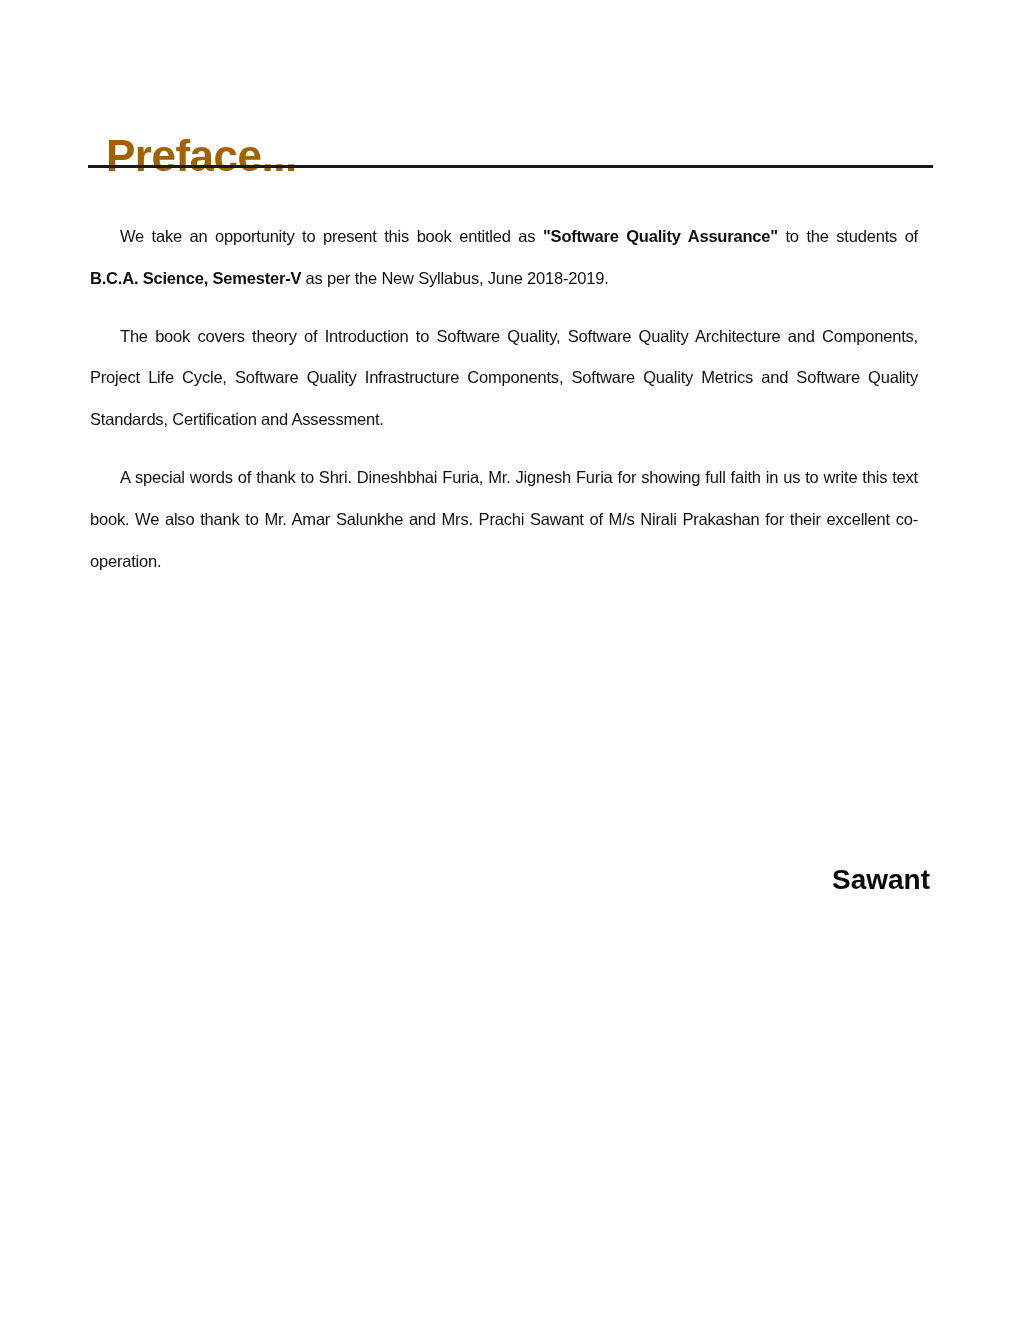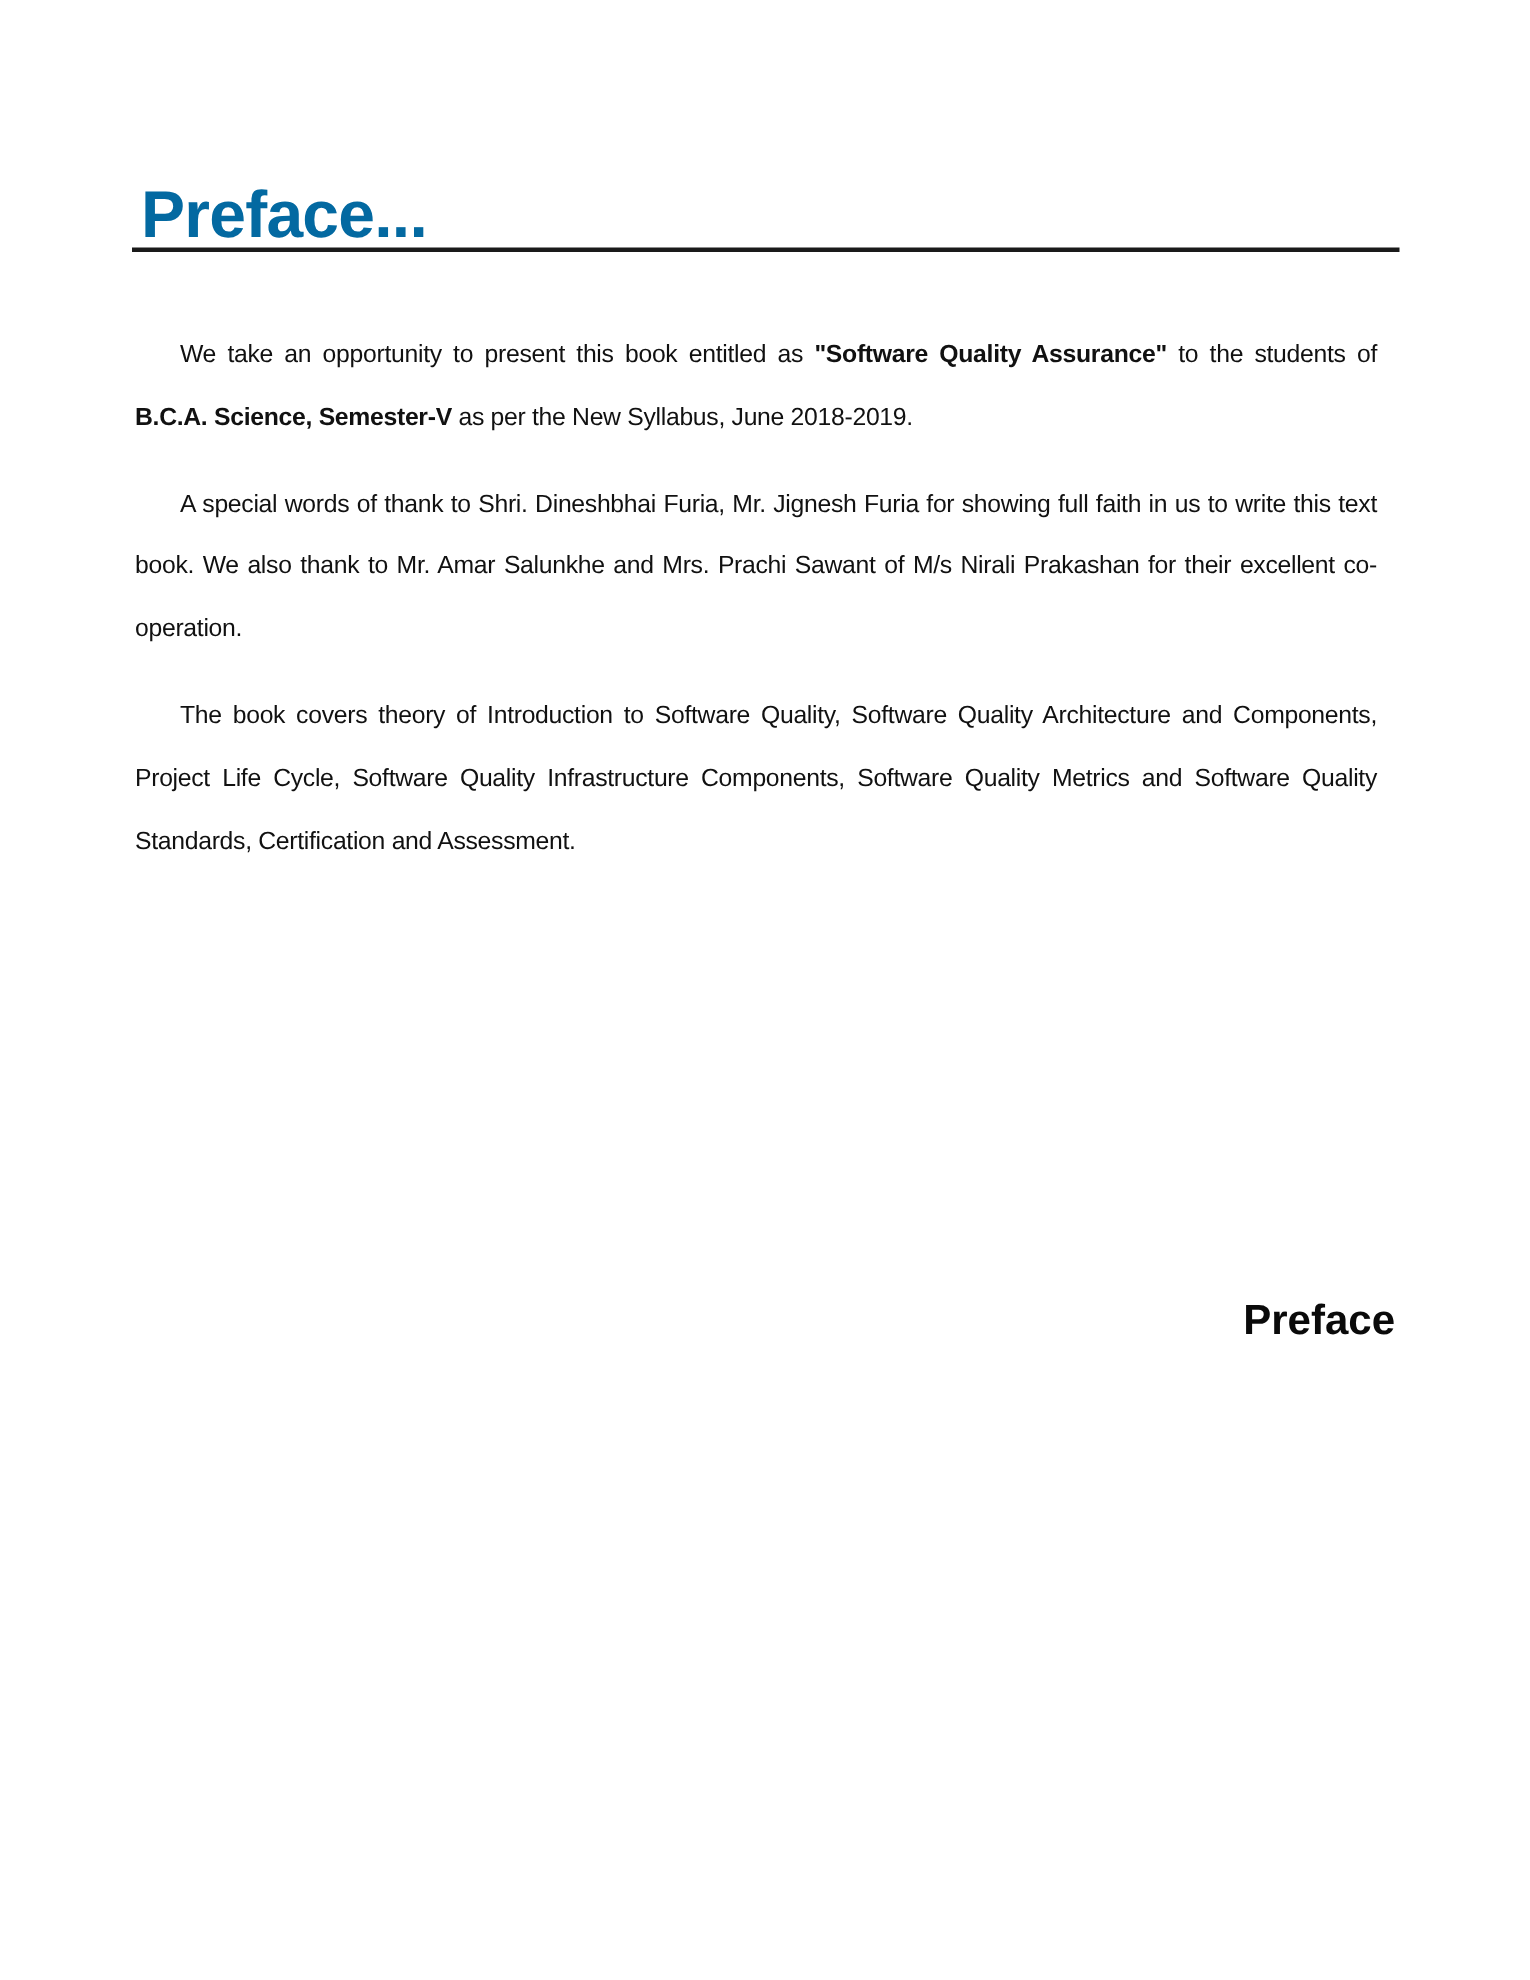--- a/index.html
+++ b/index.html
@@ -20,25 +20,25 @@
       left: 0;
       top: 0;
       width: 1020px;
       height: 1320px;
       background: #ffffff;
     }
     .title {
       position: absolute;
       left: 90px;
       top: 114px;
-      margin: 4px;
+      margin: 16px;
       font-size: 44px;
       font-weight: bold;
       line-height: 52px;
-      color: #0369a1;
+      color: #a16207;
       letter-spacing: -0.5px;
     }
     .title-rule {
       position: absolute;
       left: 88px;
       top: 165px;
       width: 845px;
       height: 3px;
       background: #1a1a1a;
     }
@@ -76,21 +76,21 @@
 
 <div class="page">
   <h1 class="title">Preface...</h1>
   <div class="title-rule"></div>
 
   <div class="body-text">
     <p class="para">
       <span>We take an opportunity to present this book entitled as </span><b>"Software Quality Assurance"</b><span> to the students of </span><b>B.C.A. Science, Semester-V</b><span> as per the New Syllabus, June 2018-2019.</span>
     </p>
     <p class="para">
-      <span>A special words of thank to Shri. Dineshbhai Furia, Mr. Jignesh Furia for showing full faith in us to write this text book. We also thank to Mr. Amar Salunkhe and Mrs. Prachi Sawant of M/s Nirali Prakashan for their excellent co-operation.</span>
+      <span>The book covers theory of Introduction to Software Quality, Software Quality Architecture and Components, Project Life Cycle, Software Quality Infrastructure Components, Software Quality Metrics and Software Quality Standards, Certification and Assessment.</span>
     </p>
     <p class="para">
-      <span>The book covers theory of Introduction to Software Quality, Software Quality Architecture and Components, Project Life Cycle, Software Quality Infrastructure Components, Software Quality Metrics and Software Quality Standards, Certification and Assessment.</span>
+      <span>A special words of thank to Shri. Dineshbhai Furia, Mr. Jignesh Furia for showing full faith in us to write this text book. We also thank to Mr. Amar Salunkhe and Mrs. Prachi Sawant of M/s Nirali Prakashan for their excellent co-operation.</span>
     </p>
   </div>
 
-  <h2 class="signature">Preface</h2>
+  <h2 class="signature">Sawant</h2>
 </div>
 
 </body></html>

